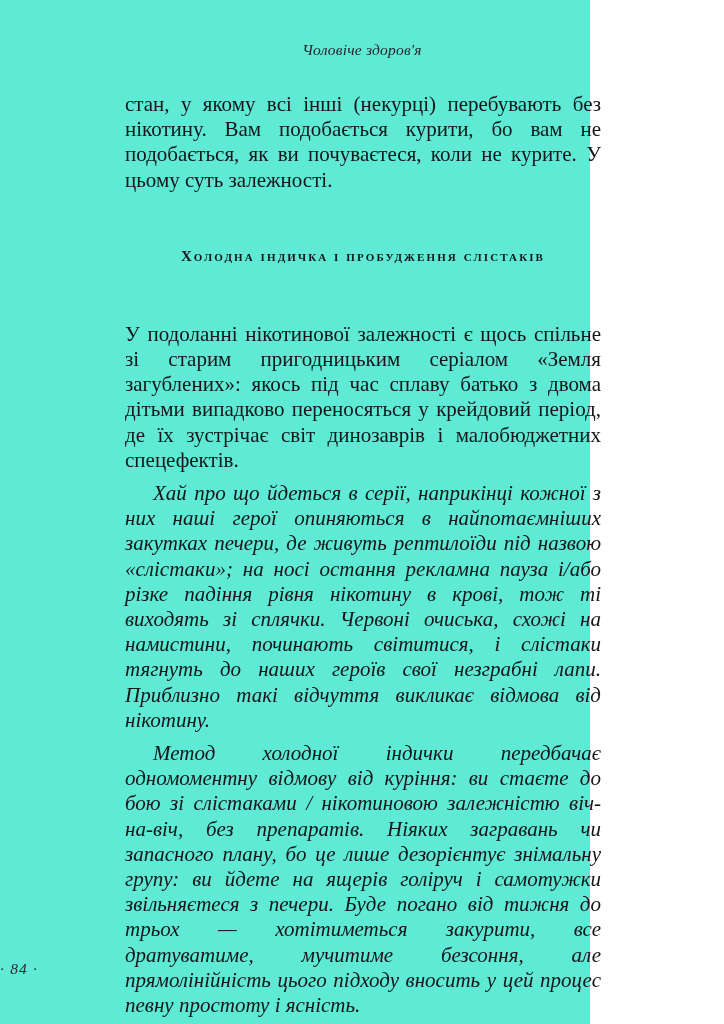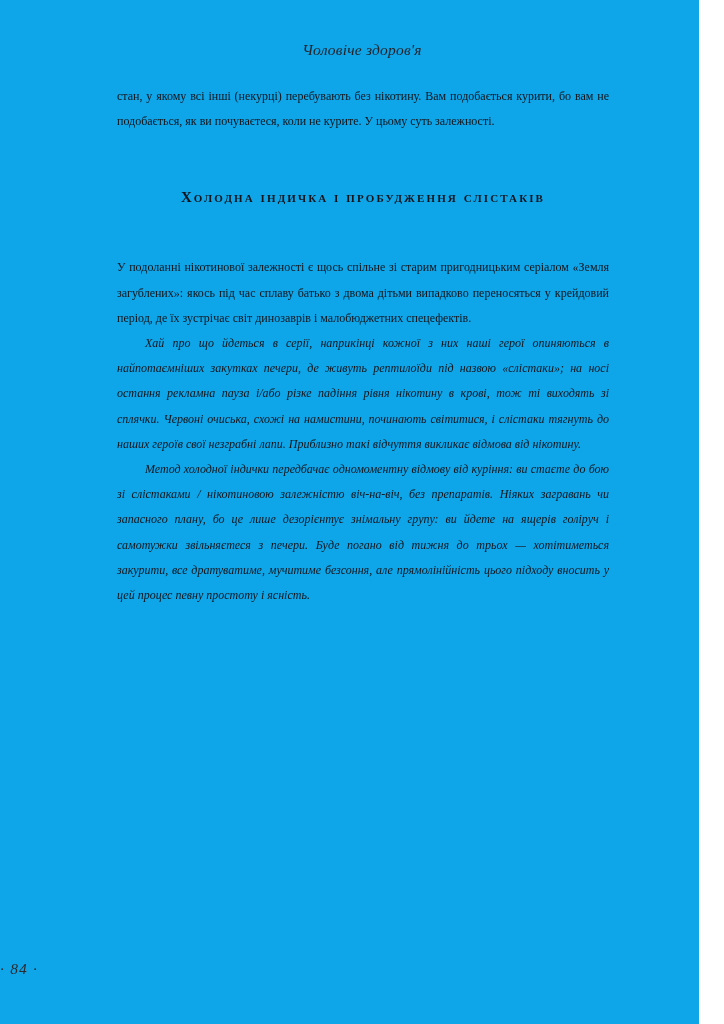--- a/index.html
+++ b/index.html
@@ -11,24 +11,24 @@
     width: 724px;
     height: 1024px;
     background: #ffffff;
     font-family: "Liberation Serif", "DejaVu Serif", serif;
     color: #1a1a1a;
     overflow: hidden;
   }
 
   .page {
     position: relative;
-    width: 699px;
+    width: 590px;
     height: 1024px;
     box-sizing: border-box;
-    background: #0ea5e9;
+    background: #5eead4;
   }
 
   
   .running-header {
     position: absolute;
     top: 41px;
     left: 0;
     width: 724px;
     text-align: center;
     font-style: italic;
@@ -40,22 +40,22 @@
 
   
   .text-column {
     position: absolute;
     top: 84px;
     left: 117px;
     width: 492px;
   }
 
   .para {
-    margin: 0;
-    font-size: 12px;
+    margin: 8px;
+    font-size: 21px;
     line-height: 25.2px;
     text-align: justify;
     text-justify: inter-word;
     color: #15151a;
     hyphens: manual;
     -webkit-hyphens: manual;
   }
 
   .para.indent {
     text-indent: 28px;

